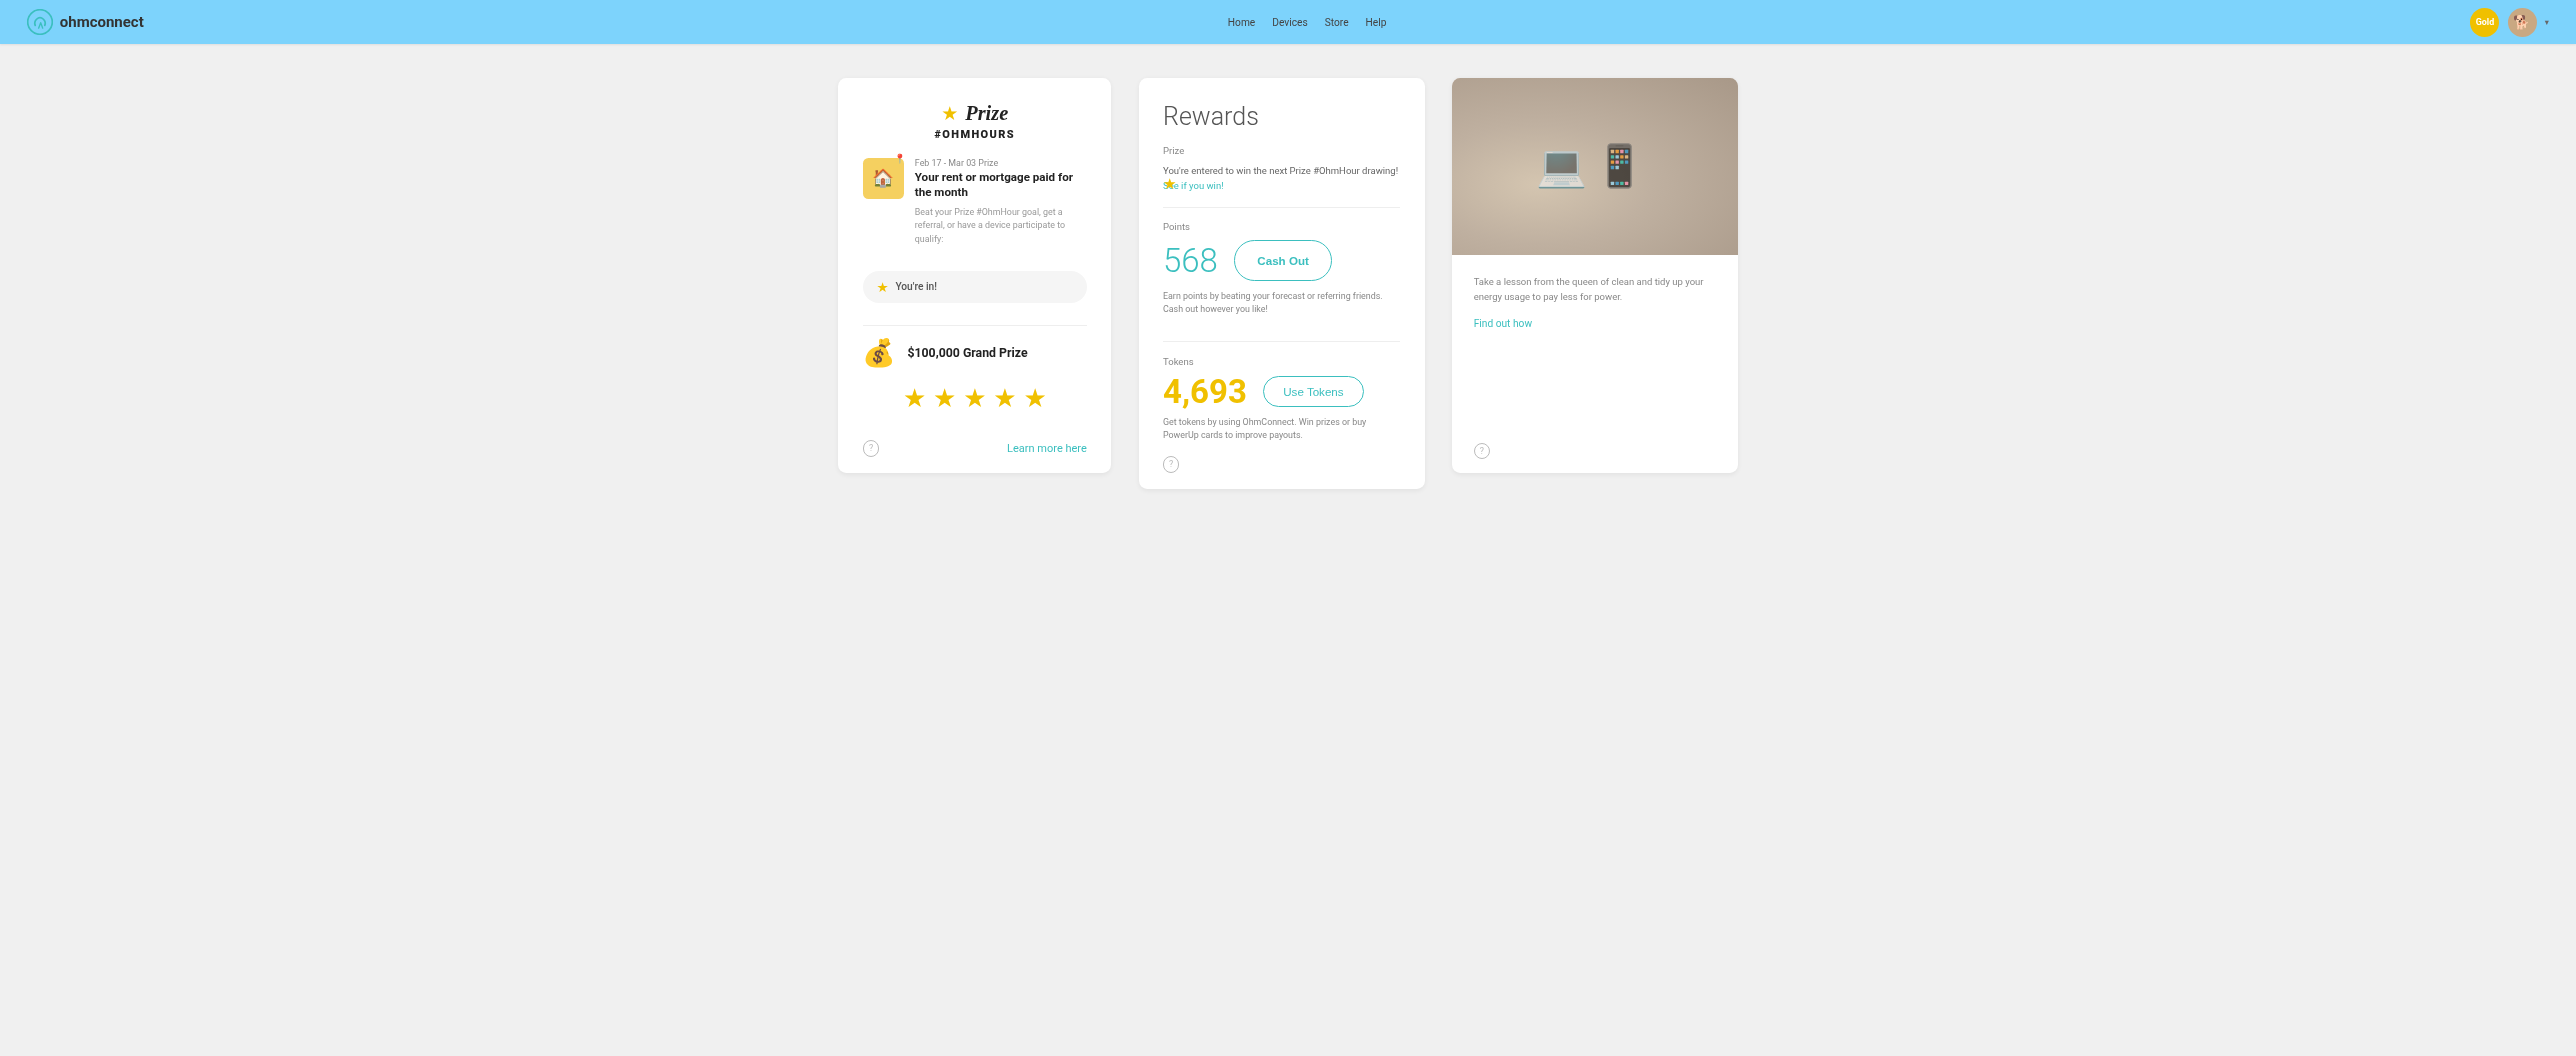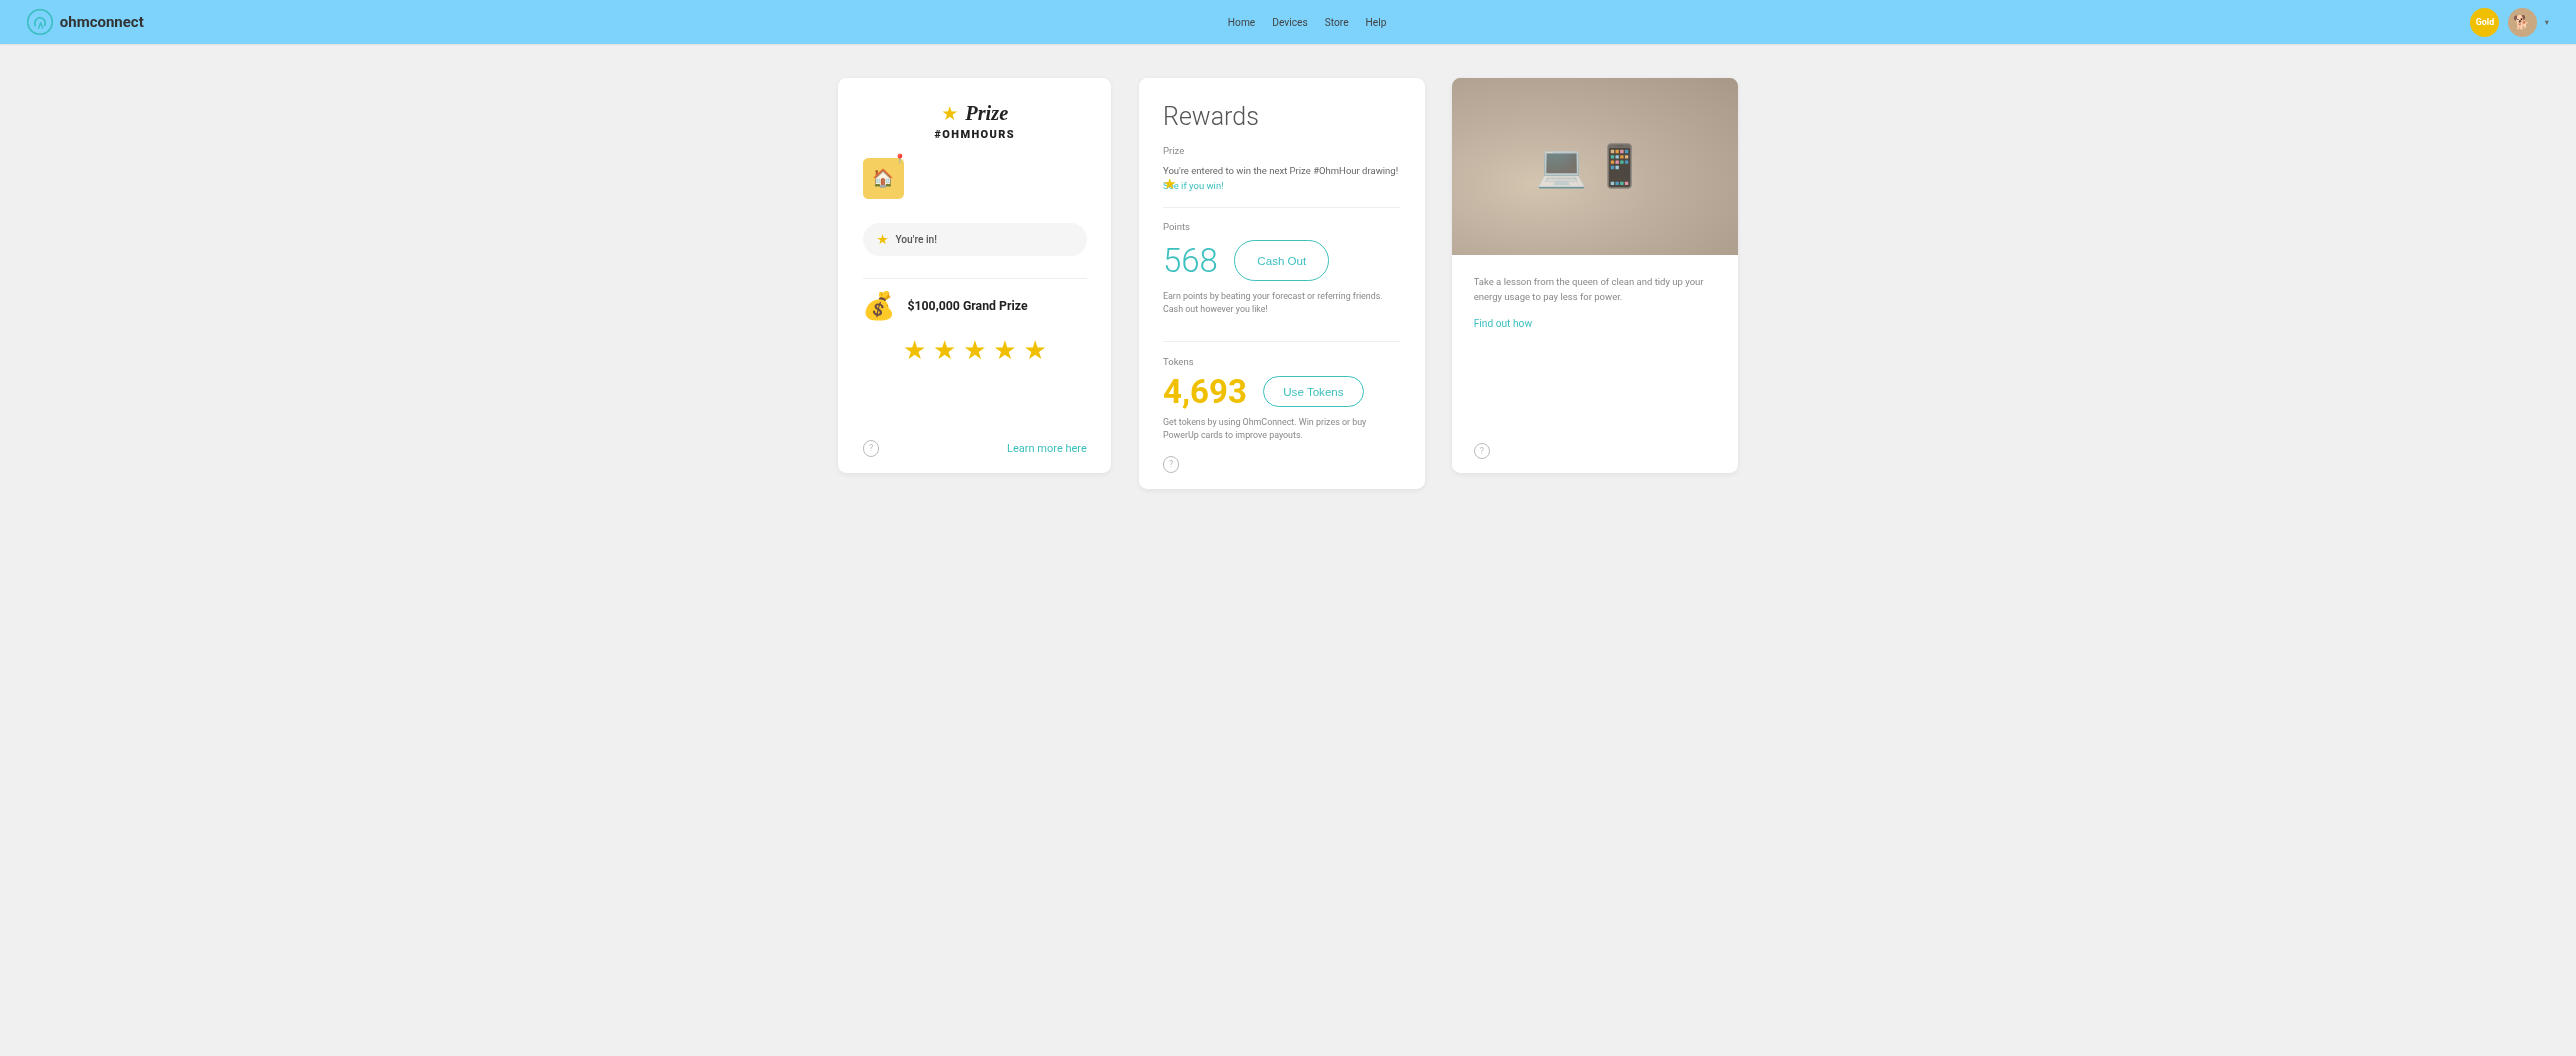--- a/index.html
+++ b/index.html
@@ -309,21 +309,21 @@
       line-height: 1;
     }
     .cash-out-btn {
       border: 1.4px solid #3bbfbf;
       border-radius: 20.4px;
       padding: 13px 22px;
       font-size: 11.6px;
       color: #3bbfbf;
       background: #fff;
       cursor: pointer;
-      font-weight: 400;
+      font-weight: 700;
     }
     .points-desc {
       font-size: 8.9px;
       color: #888;
       line-height: 1.5;
       margin-bottom: 11px;
     }
 
     .tokens-row {
       display: flex;
@@ -465,20 +465,25 @@
       <div class="prize-header">
         <div class="prize-title-row">
           <span class="prize-star-big">★</span>
           <span class="prize-title-text">Prize</span>
         </div>
         <div class="prize-hashtag">#OHMHOURS</div>
       </div>
 
       <div class="prize-date-row">
         <div class="prize-icon-box">🏠</div>
+        <div class="prize-info">
+          <div class="prize-date">Feb 17 - Mar 03 Prize</div>
+          <h3>Your rent or mortgage paid for the month</h3>
+          <div class="prize-desc">Beat your Prize #OhmHour goal, get a referral, or have a device participate to qualify:</div>
+        </div>
       </div>
 
       <div class="youre-in-btn">
         <span class="youre-in-star">★</span>
         <span>You're in!</span>
       </div>
 
       <hr class="prize-divider">
 
       <div class="grand-prize-row">

